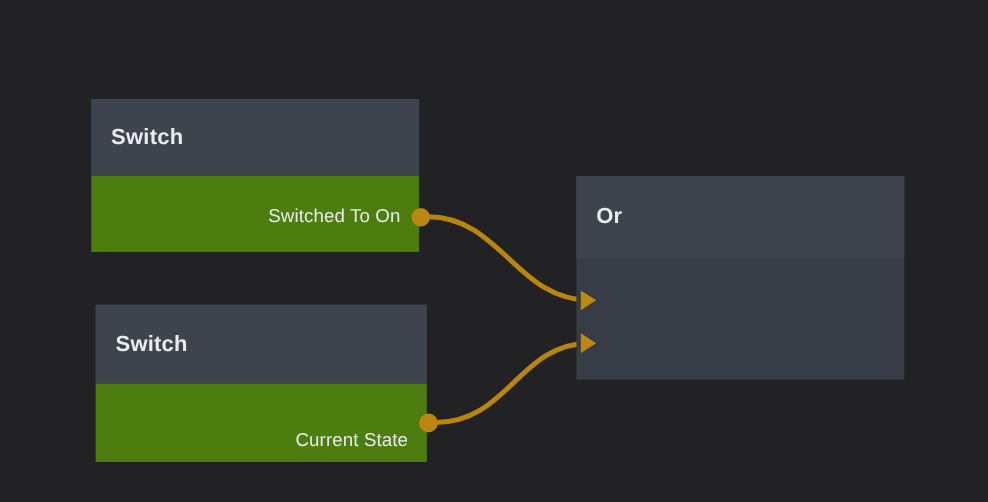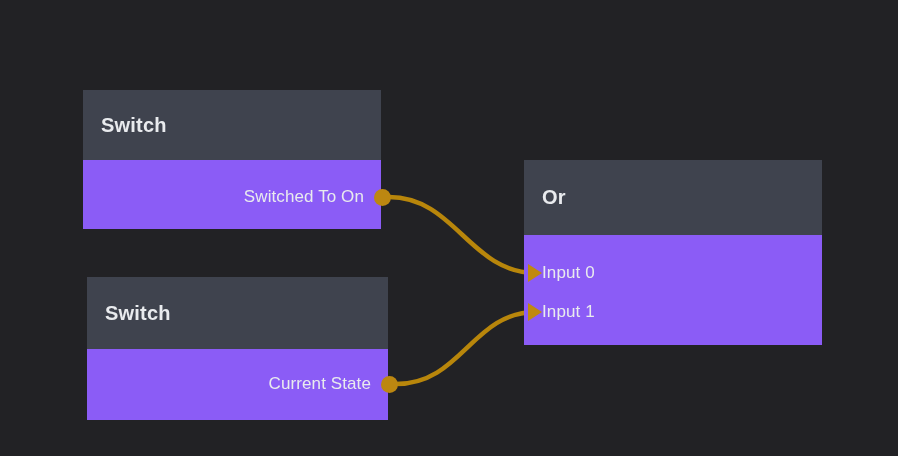--- a/index.html
+++ b/index.html
@@ -52,21 +52,21 @@
   .node-title {
     color: #e9ebee;
     font-size: 20px;
     font-weight: bold;
     letter-spacing: 0.2px;
     white-space: nowrap;
   }
 
   .node-body {
     position: relative;
-    background: #8b5cf6;
+    background: #4d7c0f;
   }
 
   .port-row {
     position: absolute;
     display: flex;
     align-items: center;
     height: 22px;
     white-space: nowrap;
   }
 
@@ -125,37 +125,29 @@
         <span class="port-label">Switched To On</span>
       </div>
     </div>
   </div>
 
   <div class="node" style="left:87px; top:237px; width:301px; height:143px;">
     <div class="node-header" style="height:72px;">
       <span class="node-title">Switch</span>
     </div>
     <div class="node-body" style="height:71px;">
-      <div class="port-row out" style="top:24px;">
+      <div class="port-row out" style="top:40px;">
         <span class="port-label">Current State</span>
       </div>
     </div>
   </div>
 
   <div class="node" style="left:524px; top:120px; width:298px; height:185px;">
     <div class="node-header" style="height:75px;">
       <span class="node-title">Or</span>
-    </div>
-    <div class="node-body" style="height:110px;">
-      <div class="port-row in" style="top:27px;">
-        <span class="port-label">Input 0</span>
-      </div>
-      <div class="port-row in" style="top:66px;">
-        <span class="port-label">Input 1</span>
-      </div>
     </div>
   </div>
 
   <div class="pin-dot" style="left:374px; top:149px;"></div>
   <div class="pin-dot" style="left:381px; top:336px;"></div>
 
   <div class="pin-arrow" style="left:528px; top:224px;"></div>
   <div class="pin-arrow" style="left:528px; top:263px;"></div>
 
 </div>

